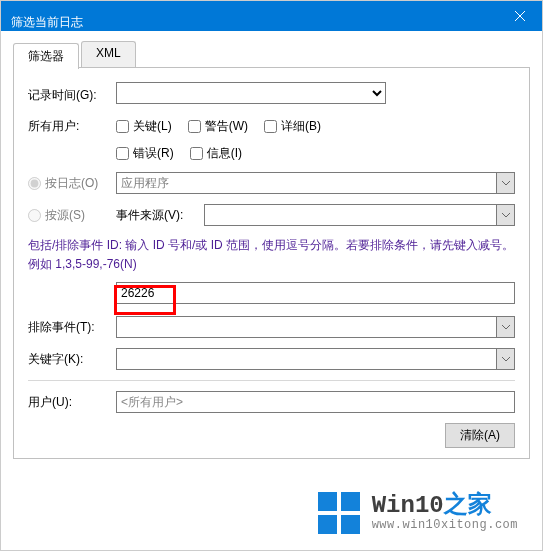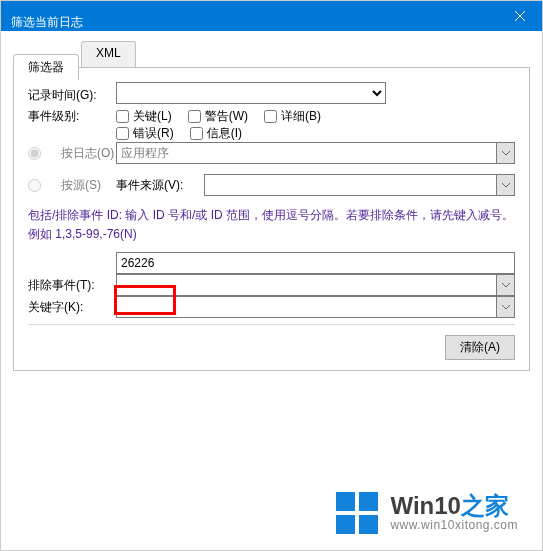--- a/index.html
+++ b/index.html
@@ -39,38 +39,39 @@
   .tabs {
     display: flex;
     border-bottom: 1px solid #c0c0c0;
   }
   .tab {
     padding: 4px 14px;
     border: 1px solid #c0c0c0;
     border-bottom: none;
     background: #fff;
     position: relative;
-    top: 13px;
+    top: 2px;
     border-top-left-radius: 3px;
     border-top-right-radius: 3px;
     margin-right: 2px;
     cursor: pointer;
   }
   .tab.inactive {
     background: #f0f0f0;
     top: 0;
   }
   .tab-panel {
     border: 1px solid #c0c0c0;
     border-top: none;
     padding: 14px 14px 10px 14px;
   }
   .row {
     display: flex;
     align-items: center;
+    margin-bottom: 10px;
   }
   .lbl {
     width: 88px;
     flex: 0 0 88px;
   }
   .ctl {
     flex: 1;
   }
   select, input[type=text] {
     font: inherit;
@@ -88,21 +89,21 @@
     align-items: center;
     gap: 4px;
   }
   .chk input { margin: 0; width: 13px; height: 13px; accent-color: #000; }
   .radio-row { display: flex; align-items: center; margin-bottom: 10px; }
   .radio-lbl {
     width: 88px;
     flex: 0 0 88px;
     display: inline-flex;
     align-items: center;
-    gap: 20px;
+    gap: 4px;
   }
   .radio-lbl input { margin: 0; }
   .sub-lbl { width: 88px; flex: 0 0 88px; }
   .combo-box {
     position: relative;
     flex: 1;
     display: flex;
   }
   .combo-box input {
     flex: 1;
@@ -124,20 +125,21 @@
     border-top: 1px solid #d8d8d8;
     margin: 6px 0 10px 0;
   }
   .help-text {
     color: #4c1d95;
     margin-bottom: 8px;
     line-height: 1.6;
   }
   .event-id-wrap {
     padding-left: 88px;
+    margin-bottom: 12px;
   }
   .event-id-input {
     width: 100%;
     height: 24px;
     border: 1px solid #0078d7;
     padding: 2px 6px;
     font: inherit;
   }
   .hl {
     position: absolute;
@@ -182,20 +184,21 @@
     width: 50%;
     height: 50%;
     border: 2px solid #fff;
     box-sizing: border-box;
     background: #0078d7;
   }
   .watermark .wm-txt {
     display: flex;
     flex-direction: column;
     justify-content: flex-start;
+    font-family: Liberation Mono, monospace;
   }
   .watermark .wm-main {
     font-size: 24px;
     font-weight: 600;
     color: #2f2f2f;
     line-height: 1;
   }
   .watermark .wm-main b { color: #0078d7; font-weight: 600; }
   .watermark .wm-url {
     font-size: 12px;
@@ -228,21 +231,21 @@
     <div class="row">
       <div class="lbl">记录时间(G):</div>
       <div class="ctl">
         <select class="fixed">
           <option>任何时间</option>
         </select>
       </div>
     </div>
 
     <div class="row">
-      <div class="lbl">事件级别:</div>
+      <div class="lbl">所有用户:</div>
       <div class="ctl checks">
         <label class="chk">
             <input type="checkbox" style="">
             <span>关键(L)</span>
           </label>
         <label class="chk">
             <input type="checkbox" style="">
             <span>警告(W)</span>
           </label>
         <label class="chk">
@@ -321,20 +324,24 @@
         <div class="arrow">
             <svg class="chevron-down" viewBox="0 0 8 8">
               <path d="M0 2 L4 6 L8 2" fill="none" stroke="#666"></path>
             </svg>
           </div>
       </div>
     </div>
 
     <hr class="sep">
 
+    <div class="row">
+      <div class="lbl">用户(U):</div>
+      <div class="ctl"><input type="text" class="full user-input" value="&lt;所有用户&gt;" style=""></div>
+    </div>
 
 
     <div class="btn-row">
       <button class="btn">清除(A)</button>
     </div>
 
   </div>
 </div>
 
 <div class="hl" style="left:113px; top:284px; width:62px; height:30px;"></div>

